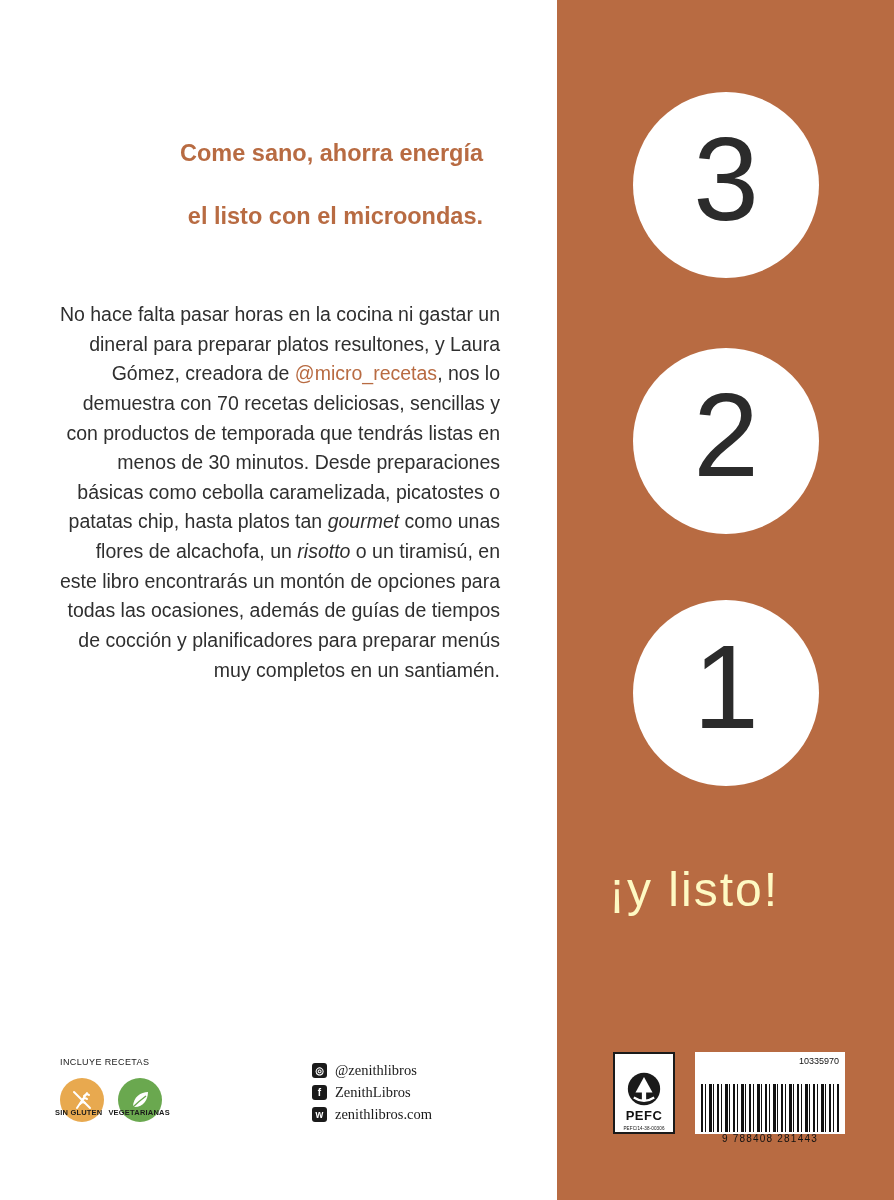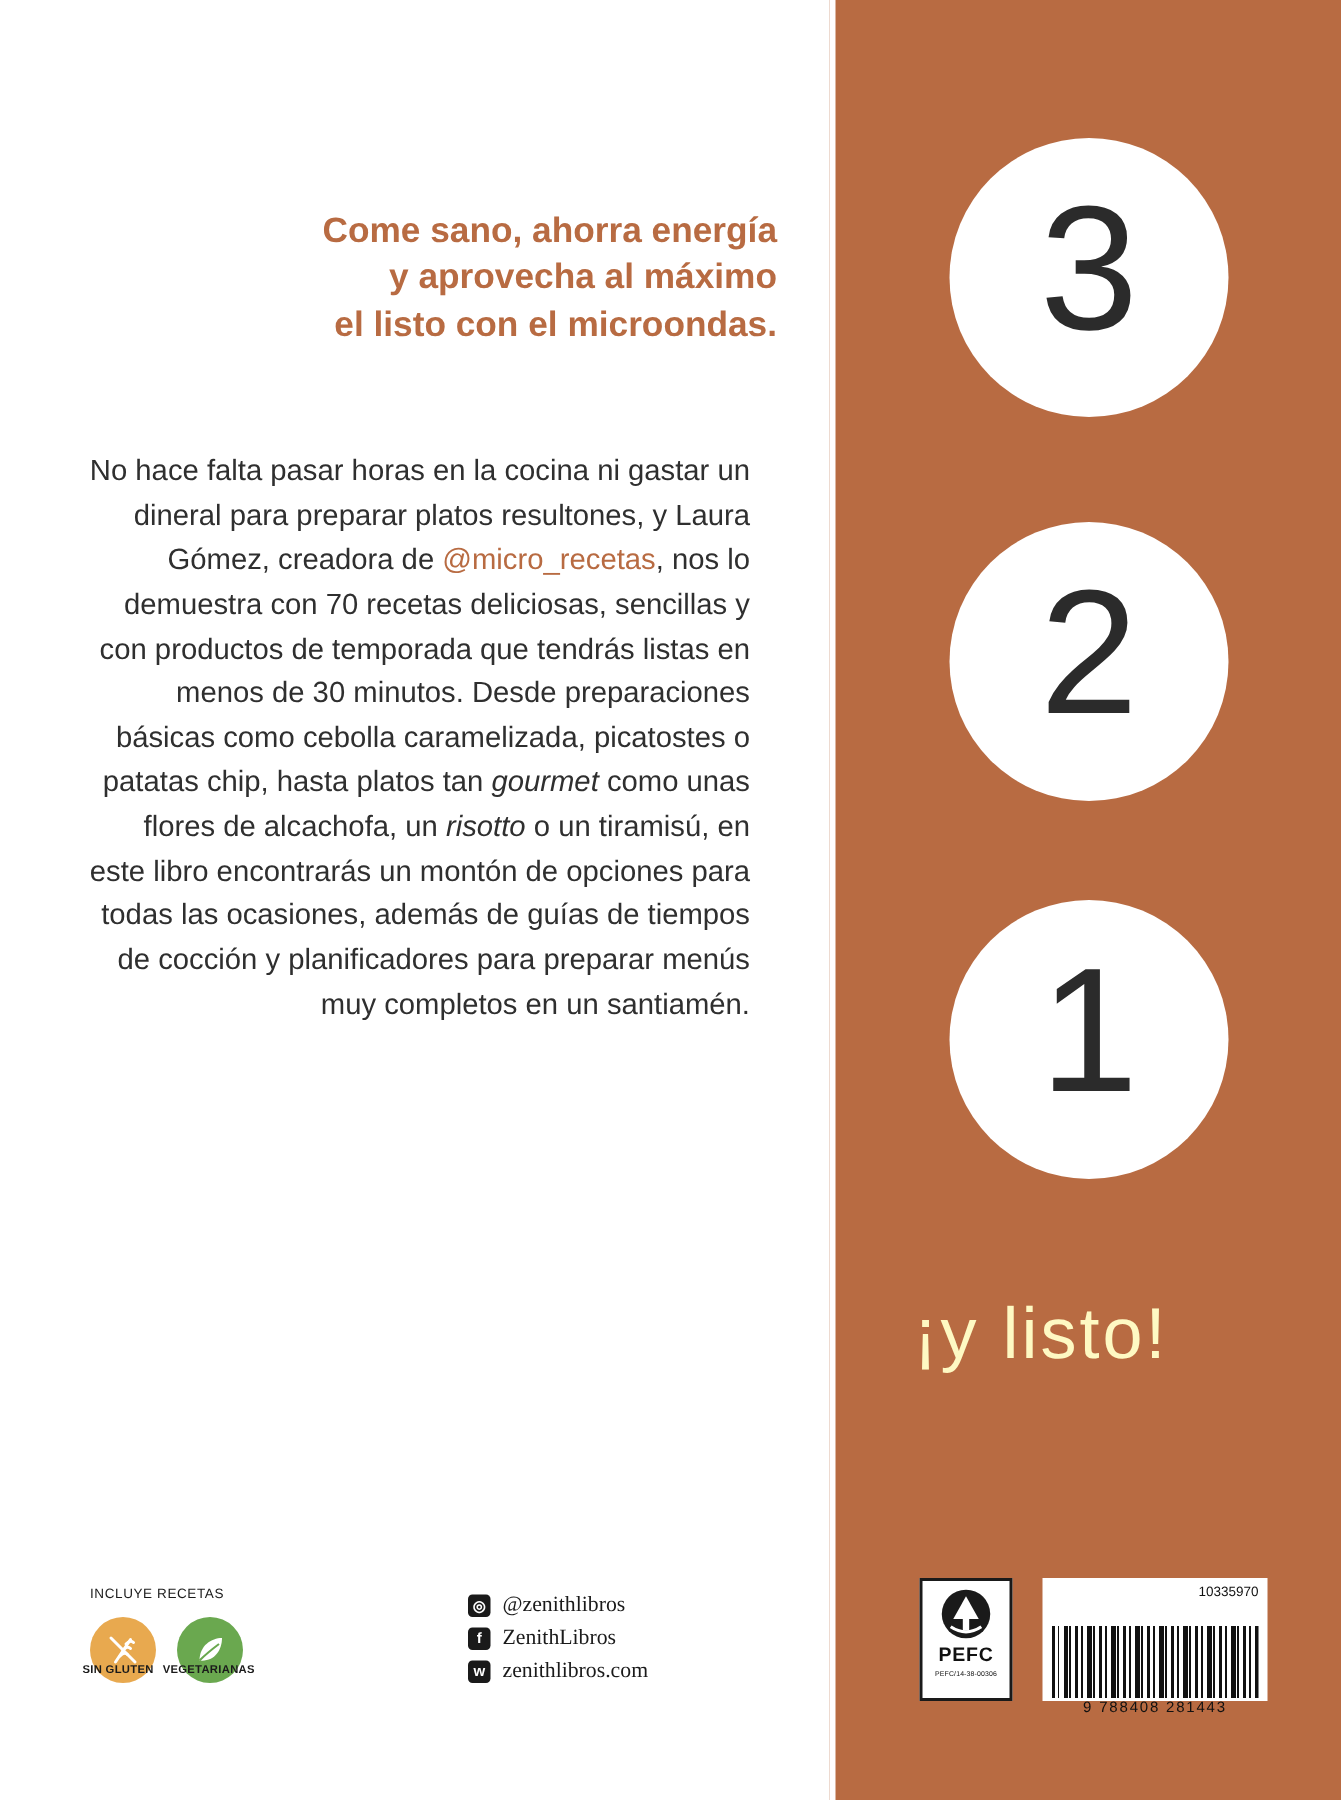--- a/index.html
+++ b/index.html
@@ -80,21 +80,21 @@
     top: 1052px;
     width: 62px;
     height: 82px;
     border: 2px solid #1a1a1a;
     background: #ffffff;
     box-sizing: border-box;
     display: flex;
     flex-direction: column;
     align-items: center;
     justify-content: flex-start;
-    padding-top: 5px;
+    padding-top: 18px;
   }
   .pefc-logo {
     width: 34px;
     height: 34px;
   }
   .pefc-word {
     font-size: 13px;
     font-weight: bold;
     letter-spacing: 0.5px;
     color: #111;
@@ -140,21 +140,21 @@
     color: #111;
     letter-spacing: 1.2px;
     font-family: "Liberation Sans", sans-serif;
     margin-top: 1px;
     text-align: center;
   }
 
   
   .headline {
     position: absolute;
-    left: 128px;
+    left: 93px;
     top: 138px;
     width: 390px;
     text-align: right;
     color: #b86b42;
     font-size: 23.5px;
     font-weight: bold;
     line-height: 1.33;
     font-family: "Liberation Sans", sans-serif;
   }
   .body-text {
@@ -257,21 +257,21 @@
     font-family: Liberation Serif, serif;
   }
 </style>
 </head>
 <body>
 
 <div class="page">
 
   <div class="headline">
     <span>Come sano, ahorra energía</span><br>
-    <span>y aprovecha al máximo</span><br>
+    <br>
     <span>el listo con el microondas.</span>
   </div>
 
   <div class="body-text">
     <span>No hace falta pasar horas en la cocina ni gastar un dineral para preparar platos resultones, y Laura Gómez, creadora de </span><span class="handle">@micro_recetas</span><span>, nos lo demuestra con 70 recetas deliciosas, sencillas y con productos de temporada que tendrás listas en menos de 30 minutos. Desde preparaciones básicas como cebolla caramelizada, picatostes o patatas chip, hasta platos tan </span><span class="ital">gourmet</span><span> como unas flores de alcachofa, un </span><span class="ital">risotto</span><span> o un tiramisú, en este libro encontrarás un montón de opciones para todas las ocasiones, además de guías de tiempos de cocción y planificadores para preparar menús muy completos en un santiamén.</span>
   </div>
 
   <div class="incluye-label">INCLUYE RECETAS</div>
   <div class="badges">
     <div class="badge">

